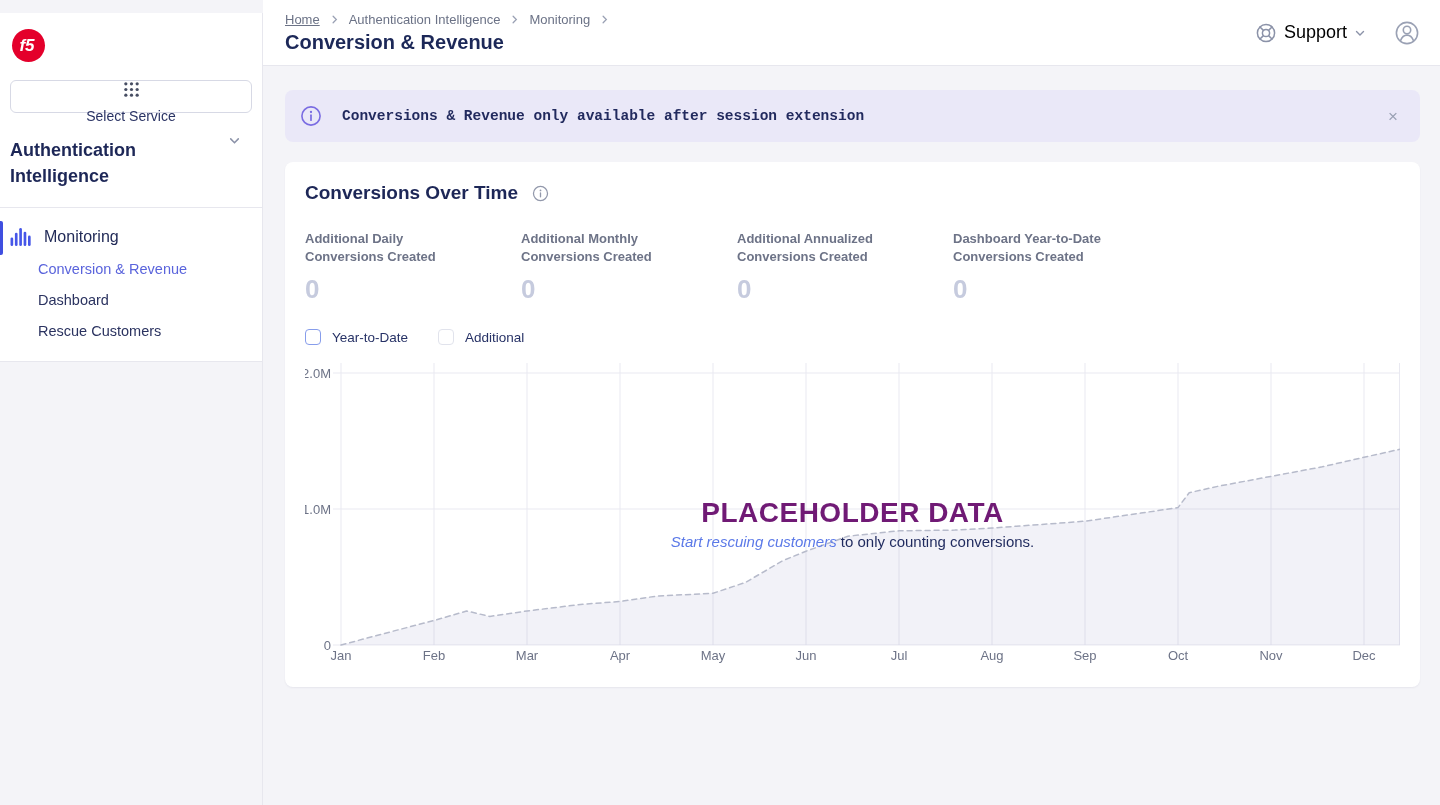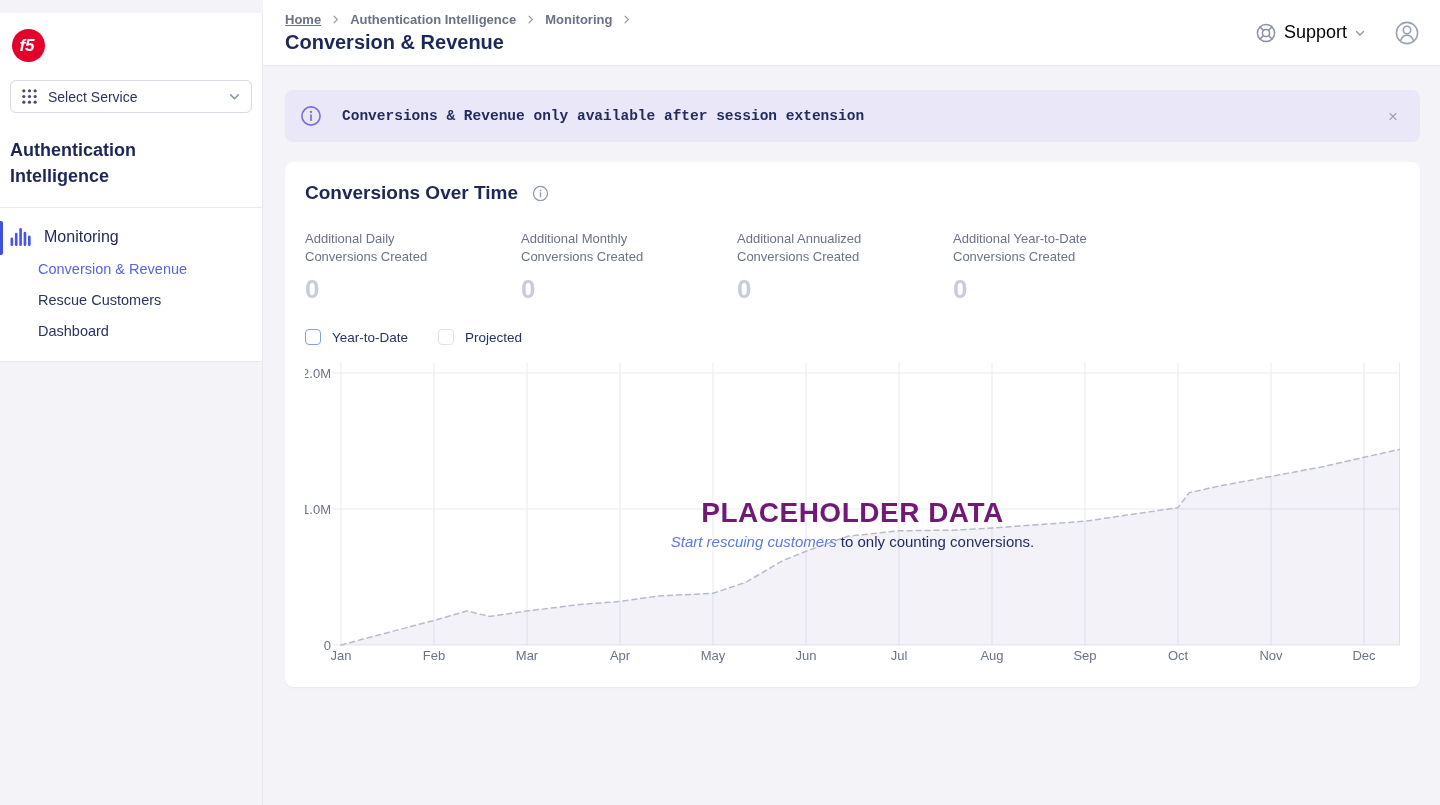--- a/index.html
+++ b/index.html
@@ -4,56 +4,56 @@
 <style>
   * { margin:0; padding:0; box-sizing:border-box; }
   body { width:1440px; height:805px; font-family:"Liberation Sans",sans-serif; background:#f4f4f8; overflow:hidden; }
   .app { position:relative; width:1440px; height:805px; }
 
   
   .sidebar { position:absolute; left:0; top:13px; width:263px; height:100%; border-right:1px solid #e7e7ee; }
   .sidebar-top { background:#fff; border-bottom:1px solid #e7e7ee; padding-bottom:14px; }
   .logo-row { padding:16px 12px 18px; }
   .logo { width:33px; height:33px; border-radius:50%; background:#e4002b; color:#fff; display:flex; align-items:center; justify-content:center; font-weight:700; font-style:italic; font-size:17px; padding-right:3px; }
-  .select-box { margin:0 10px; height:33px; border:1px solid #d7d9e5; border-radius:6px; display:flex; align-items:center; gap:10px; padding:0 10px; background:#fff; cursor:pointer; }
+  .select-box { margin:0 10px; height:33px; border:1px solid #d7d9e5; border-radius:6px; display:flex; align-items:center; gap:10px; padding:0 10px; background:#fff; cursor:pointer;flex-direction:column; }
   .select-label { font-size:14px; color:#2a3364; }
   .select-box .chev { margin-left:auto; }
   .product-title { margin:24px 10px 18px; font-size:18px; line-height:26px; font-weight:700; color:#1d2757; width:180px; }
   .divider { height:1px; background:#e7e7ee; }
   .nav { padding-top:13px; }
   .nav-section { position:relative; display:flex; align-items:center; gap:13px; padding:6px 10px 4px; }
   .active-bar { position:absolute; left:0; top:0px; width:3px; height:34px; background:#3f4fe0; border-radius:0 2px 2px 0; }
   .nav-section-label { font-size:16px; font-weight:500; color:#222b58; }
   .nav-sub { padding:4px 0 0 38px; list-style:none; }
   .nav-link { display:block; padding:7px 0 8px; font-size:14.5px; color:#2b3360; cursor:pointer; }
   .nav-link.active { color:#5a64dc; }
 
   
   .main { position:absolute; left:263px; top:0; right:0; height:100%; }
   .topbar { height:66px; background:#fff; border-bottom:1px solid #e7e7ee; display:flex; align-items:center; justify-content:space-between; padding:0 20px 0 22px; }
   .bc-row { display:flex; align-items:center; gap:9px; font-size:13px; color:#6b7286; }
-  .bc-item { cursor:pointer;font-weight:bold; }
+  .bc-item { cursor:pointer; }
   .bc-home { text-decoration:underline; }
   .page-title { margin-top:4px; font-size:20px; font-weight:600; color:#1c2858; }
   .topbar-right { display:flex; align-items:center; gap:28px; }
   .support-btn { display:flex; align-items:center; gap:7px; cursor:pointer; background:none; border:none; font-family:inherit; }
   .support-label { font-size:18px; color:#000000; }
   .avatar-btn { background:none; border:none; cursor:pointer; display:flex; }
 
   .content { padding:24px 20px 0 22px; }
   .banner { height:52px; background:#eae8f8; border-radius:8px; display:flex; align-items:center; padding:0 14px 0 15px; }
   .banner-text { margin-left:20px; font-size:14.5px; font-weight:700; color:#222a5e;font-family:Liberation Mono, monospace; }
   .banner-close { margin-left:auto; font-size:17px; color:#9aa1b4; cursor:pointer; background:none; border:none; line-height:1; padding:4px 8px; }
 
   .card { margin-top:20px; background:#fff; border-radius:8px; padding:20px 20px 24px; box-shadow:0 1px 2px rgba(20,25,60,0.06); }
   .card-title-row { display:flex; align-items:center; gap:14px; }
   .card-title { font-size:19px; font-weight:600; color:#1d2757; }
   .stats-row { display:flex; margin-top:26px; }
   .stat { width:216px; }
-  .stat-label { font-size:13px; line-height:18px; color:#6d7387; white-space:pre-line; }
+  .stat-label { font-size:13px; line-height:18px; color:#6d7387; white-space:pre-line;font-weight:bold; }
   .stat-value { margin-top:8px; font-size:26px; font-weight:700; color:#c6cbde; }
   .filters-row { display:flex; align-items:center; gap:30px; margin-top:24px; }
   .filter { display:flex; align-items:center; gap:11px; cursor:pointer; }
   .cb { width:16px; height:16px; border-radius:4px; background:#fff; }
   .cb-0 { border:1.5px solid #879deb; }
   .cb-1 { border:1.5px solid #e1e3ec; }
   .filter-label { font-size:13.5px; color:#273266; }
 
   .chart-wrap { position:relative; margin-top:18px; }
   svg.chart { display:block; }
@@ -112,24 +112,24 @@
             </g>
               </svg>
           </span>
           <span class="nav-section-label">Monitoring</span>
         </div>
         <ul class="nav-sub">
           <li>
               <a class="nav-link active">Conversion &amp; Revenue</a>
             </li>
           <li>
-              <a class="nav-link">Rescue Customers</a>
+              <a class="nav-link">Dashboard</a>
             </li>
           <li>
-              <a class="nav-link">Dashboard</a>
+              <a class="nav-link">Rescue Customers</a>
             </li>
         </ul>
       </nav>
     </div>
   </aside>
 
   <div class="main">
     <header class="topbar">
       <div>
         <div class="bc-row">
@@ -218,34 +218,34 @@
             <div class="stat-label">Additional Monthly
 Conversions Created</div>
             <div class="stat-value">0</div>
           </div>
           <div class="stat">
             <div class="stat-label">Additional Annualized
 Conversions Created</div>
             <div class="stat-value">0</div>
           </div>
           <div class="stat">
-            <div class="stat-label">Additional Year-to-Date
+            <div class="stat-label">Dashboard Year-to-Date
 Conversions Created</div>
             <div class="stat-value">0</div>
           </div>
         </div>
 
         <div class="filters-row">
           <label class="filter">
             <span class="cb cb-0"></span>
             <span class="filter-label">Year-to-Date</span>
           </label>
           <label class="filter">
             <span class="cb cb-1"></span>
-            <span class="filter-label">Projected</span>
+            <span class="filter-label">Additional</span>
           </label>
         </div>
 
         <div class="chart-wrap">
           <svg class="chart" width="1095" height="300" viewBox="0 0 1095 300">
               <line x1="36" y1="0" x2="36" y2="282" stroke="#e9e9f1" stroke-width="1"></line>
               <text x="36" y="297" text-anchor="middle" fill="#6d7387" font-size="13">Jan</text>
               <line x1="129" y1="0" x2="129" y2="282" stroke="#e9e9f1" stroke-width="1"></line>
               <text x="129" y="297" text-anchor="middle" fill="#6d7387" font-size="13">Feb</text>
               <line x1="222" y1="0" x2="222" y2="282" stroke="#e9e9f1" stroke-width="1"></line>

